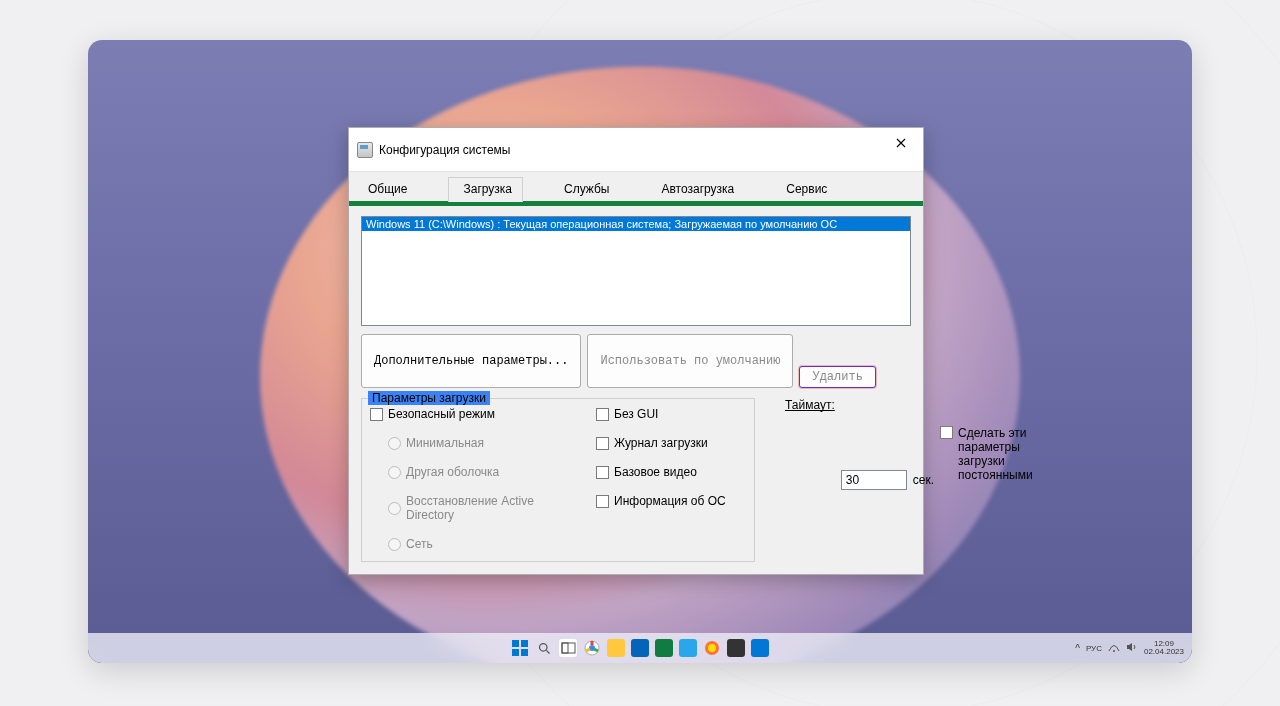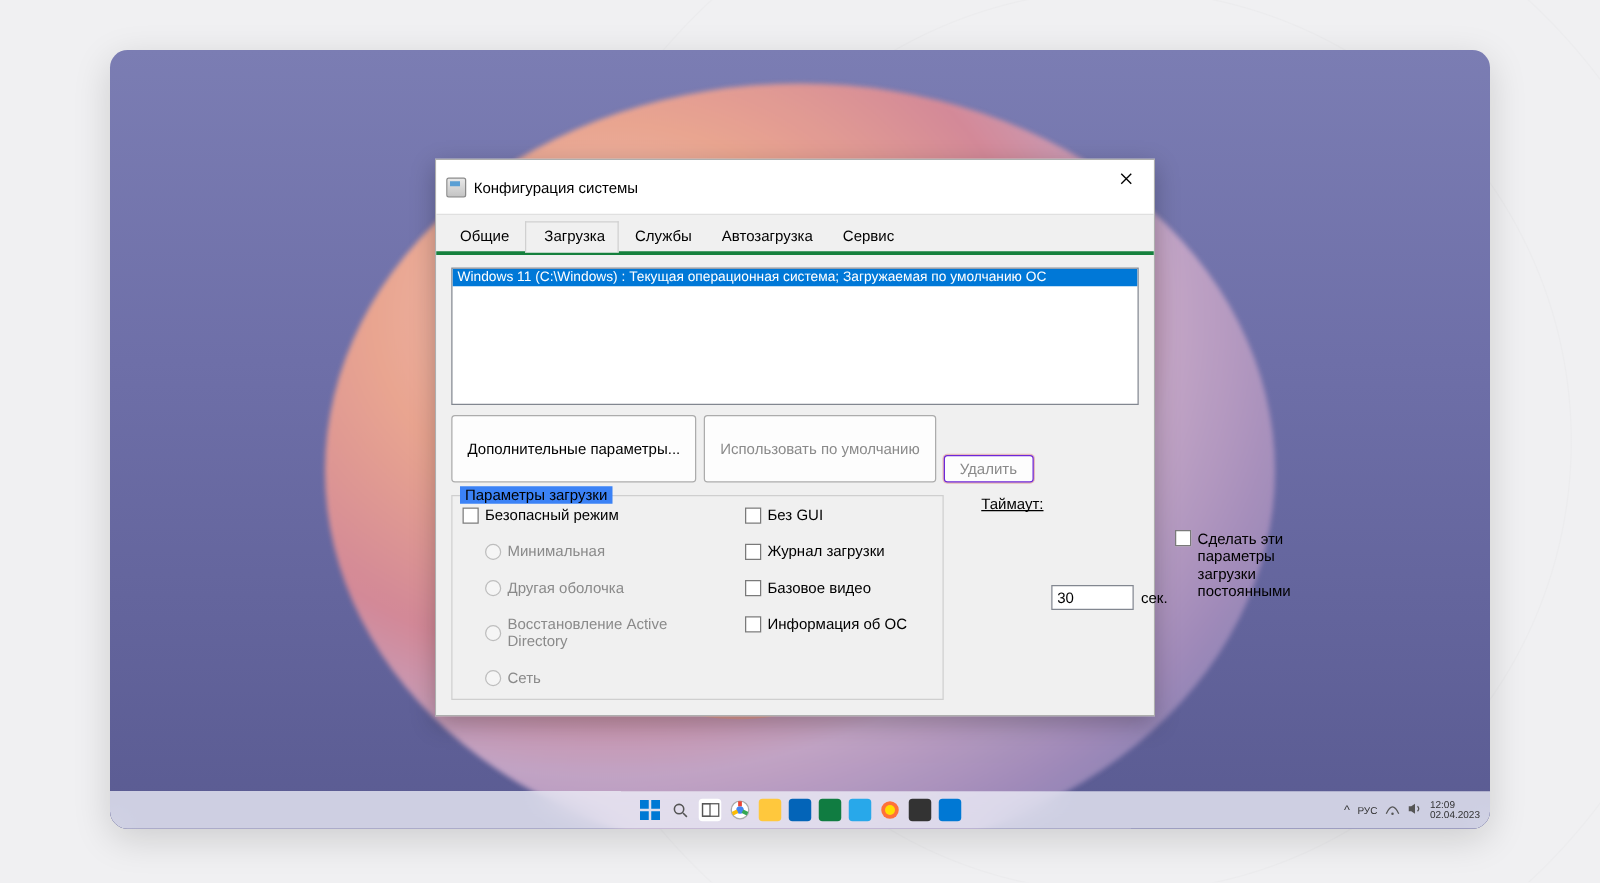--- a/index.html
+++ b/index.html
@@ -76,21 +76,22 @@
   width: 44px; height: 30px;
   display: flex; align-items: center; justify-content: center;
   font-size: 13px;
   cursor: pointer;
 }
 
 .tabs {
   display: flex;
   background: #f0f0f0;
   padding: 4px 8px 0 8px;
-  border-bottom: 3px solid #15803d;
+  border-bottom: 5px solid #15803d;
+  gap: 28px;
 }
 .tab {
   padding: 4px 10px 5px;
   font-size: 12px;
   border: 1px solid transparent;
   border-bottom: none;
   cursor: pointer;
   margin-right: 2px;
   position: relative;
   top: 1px;
@@ -125,21 +126,21 @@
   display: flex; gap: 6px;
   margin-top: 8px;
 }
 .win-btn {
   padding: 3px 12px;
   font-size: 12px;
   background: #fdfdfd;
   border: 1px solid #acacac;
   border-radius: 3px;
   cursor: pointer;
-  font-family: Liberation Sans, sans-serif;
+  font-family: Liberation Mono, monospace;
 }
 .win-btn.disabled { color: #8a8a8a; cursor: default; }
 .win-btn.highlight-red { border: 1px solid #6d28d9; box-shadow: 0 0 0 1px rgba(208,64,64,0.3); margin-top: 32px; }
 
 .sections {
   display: flex;
   gap: 14px;
   margin-top: 10px;
 }
 .group-box {
@@ -217,21 +218,21 @@
 .task-icon {
   width: 18px; height: 18px;
   border-radius: 3px;
   display: flex; align-items: center; justify-content: center;
 }
 .sysarea {
   position: absolute; right: 8px; top: 0; height: 100%;
   display: flex; align-items: center; gap: 6px;
   font-size: 8px; color: #333;
 }
-.sys-item { display: flex; flex-direction: column; align-items: flex-start; line-height: 1; }
+.sys-item { display: flex; flex-direction: column; align-items: center; line-height: 1; }
 .sys-glyph { font-size: 10px; }
 
 
 .bg-rings {
   position: absolute; inset: 0;
   background:
     radial-gradient(circle at 70% 50%, transparent 0, transparent 120px, rgba(0,0,0,0.02) 121px, transparent 122px),
     radial-gradient(circle at 70% 50%, transparent 0, transparent 240px, rgba(0,0,0,0.02) 241px, transparent 242px),
     radial-gradient(circle at 70% 50%, transparent 0, transparent 360px, rgba(0,0,0,0.02) 361px, transparent 362px),
     radial-gradient(circle at 70% 50%, transparent 0, transparent 480px, rgba(0,0,0,0.02) 481px, transparent 482px);

